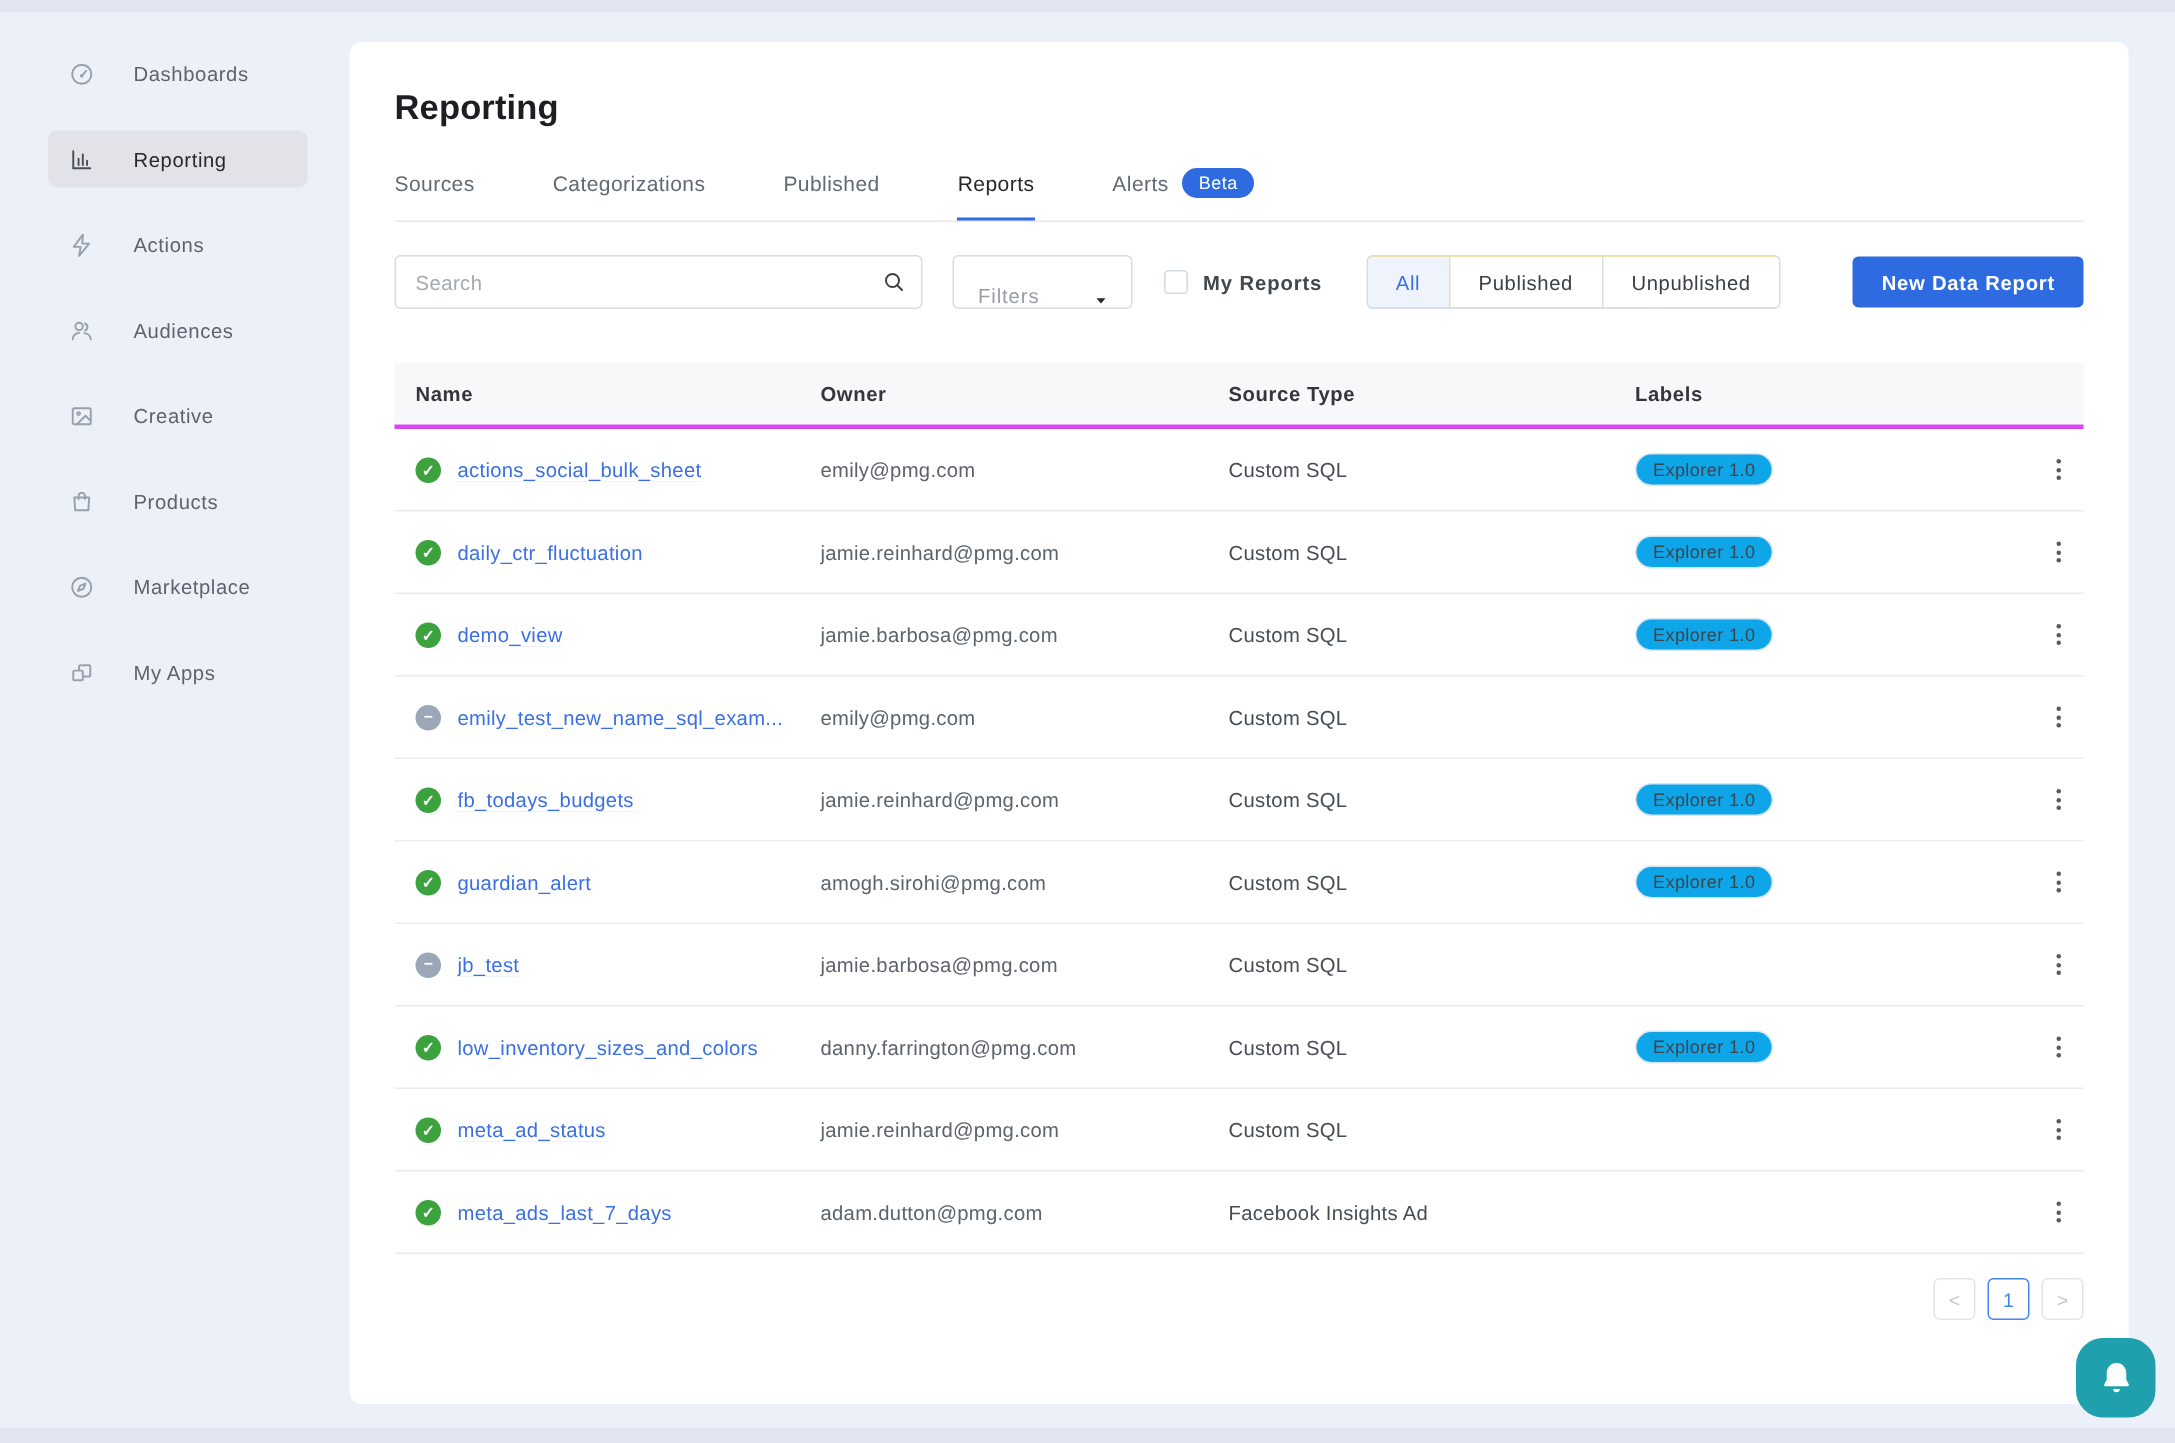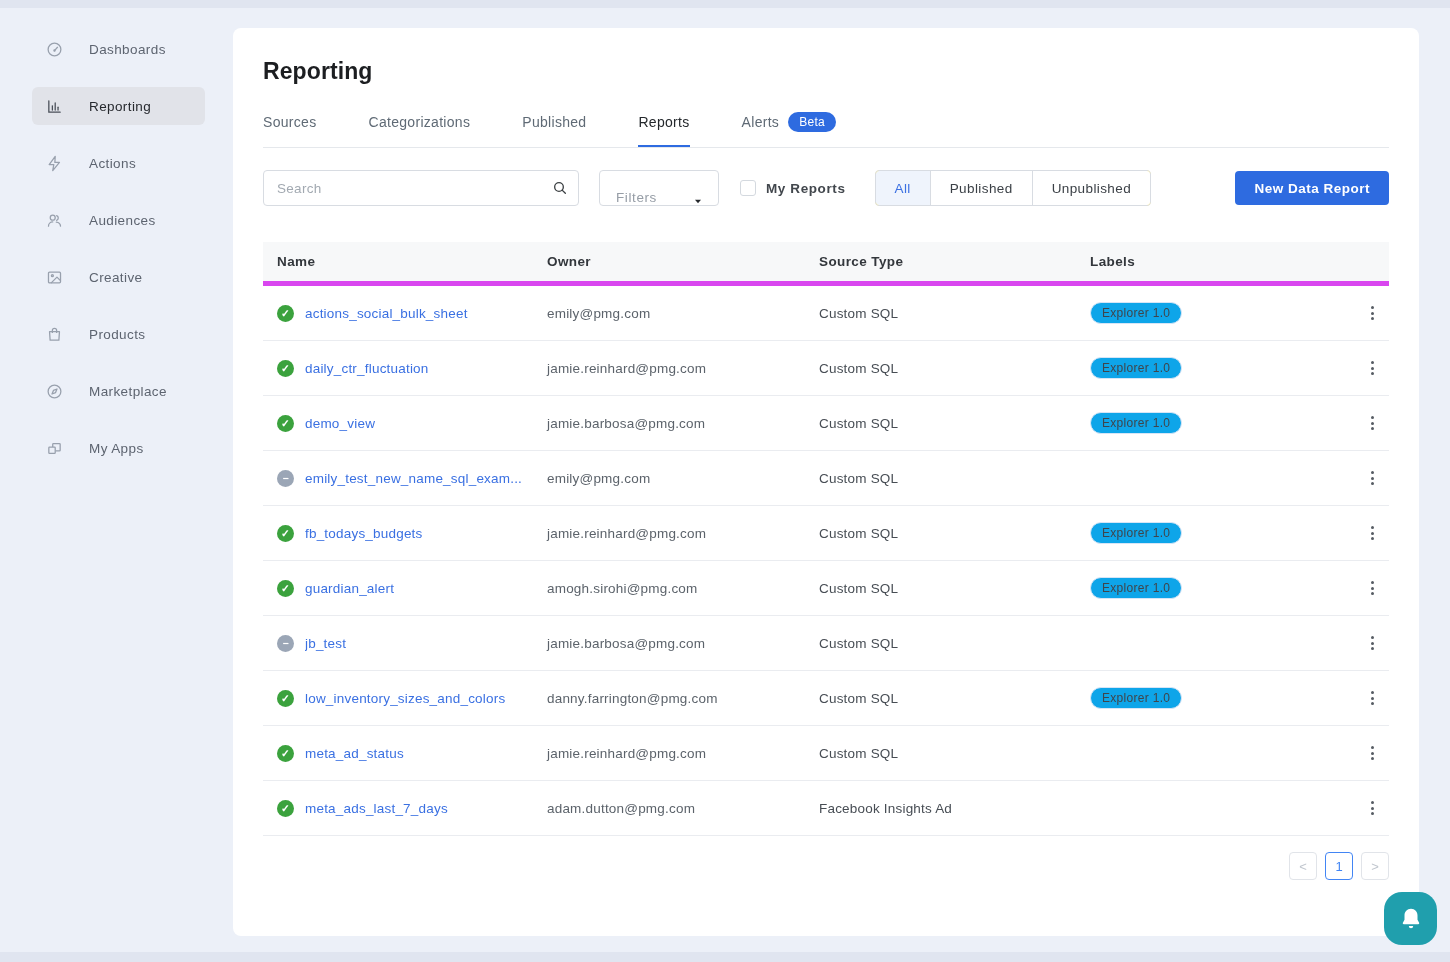--- a/index.html
+++ b/index.html
@@ -28,21 +28,21 @@
   
   .tabbar { display:flex; margin-top:27px; border-bottom:1px solid #e5e8ec; }
   .tab { display:flex; align-items:center; gap:9px; margin-right:52px; padding-bottom:13px;
     font-size:14px; letter-spacing:0.3px; color:#5f6a75; cursor:pointer; border-bottom:2px solid transparent; }
   .tab.active { color:#24282c; font-weight:500; border-bottom-color:#2e6be0; }
   .beta-badge { background:#2e6be0; color:#ffffff; font-size:12px; letter-spacing:0.3px;
     border-radius:12px; padding:4px 11px; line-height:1; }
 
   
   .toolbar { display:flex; align-items:center; margin-top:22px; height:36px; }
-  .search-box { position:relative; width:316px; height:36px; }
+  .search-box { position:relative; width:352px; height:36px; }
   .search-box input { width:100%; height:100%; border:1px solid #d8dce2; border-radius:4px;
     padding:0 36px 0 13px; font-size:13.5px; letter-spacing:0.3px; color:#33373c; outline:none;
     font-family:"Liberation Sans", sans-serif; }
   .search-box input::placeholder { color:#a2a9b1; }
   .search-icon { position:absolute; right:11px; top:10px; width:16px; height:16px; color:#3c4043; }
   .filters-btn { display:flex; align-items:flex-end; justify-content:space-between;
     width:120px; height:36px; margin-left:20px; border:1px solid #d8dce2; border-radius:4px;
     padding:0 14px 0 16px; background:#fff; cursor:pointer; }
   .filters-label { font-size:13.5px; letter-spacing:0.6px; color:#969da6; }
   .caret-down { width:12px; height:12px; color:#26292d; }
@@ -55,21 +55,21 @@
     color:#3b4046; cursor:pointer; border-right:1px solid #d8dce2; background:#fff; }
   .segment:last-child { border-right:none; }
   .segment.selected { background:#eff4fc; color:#3b70e2; }
   .new-report-btn { margin-left:auto; height:34px; padding:0 19px; background:#2e6be0; color:#fff;
     border:none; border-radius:4px; font-size:13.5px; font-weight:600; letter-spacing:0.5px;
     cursor:pointer; font-family:"Liberation Sans", sans-serif; }
 
   
   .table { margin-top:36px; }
   .thead, .trow { display:grid; grid-template-columns:284px 272px 271px 1fr 34px; align-items:center; }
-  .thead { height:44px; background:#f7f8f9; border-bottom:5px solid #d946ef; }
+  .thead { height:44px; background:#f7f8f9; border-bottom:3px solid #d946ef; }
   .th { font-size:13.5px; font-weight:600; letter-spacing:0.4px; color:#33373c; padding-left:14px; }
   .th.no-pad { padding-left:0; }
   .trow { height:55px; border-bottom:1px solid #eaecf0; }
   .name-cell { display:flex; align-items:center; padding-left:14px; }
   .status-dot { width:17px; height:17px; border-radius:50%; color:#fff; display:flex;
     align-items:center; justify-content:center; font-size:10.5px; font-weight:700; flex:0 0 17px; }
   .status-dot.published { background:#3ba23d; }
   .status-dot.unpublished { background:#9ba6b6; }
   .name-link { margin-left:11px; font-size:13.5px; letter-spacing:0.2px; color:#3a70e2;
     text-decoration:underline; text-decoration-color:#b9cdf4; text-underline-offset:3px; cursor:pointer;

